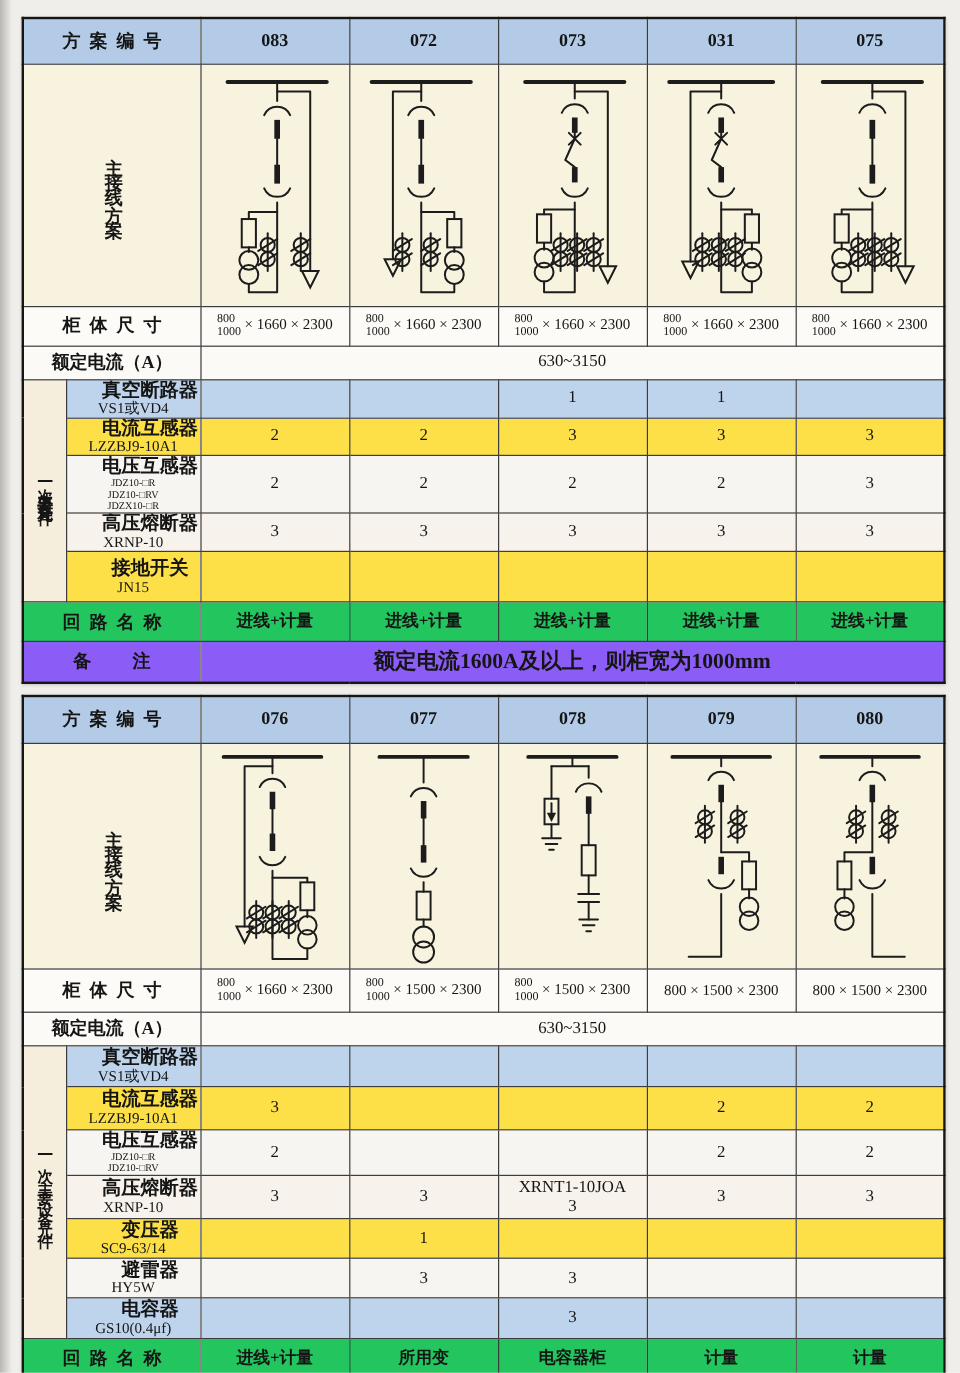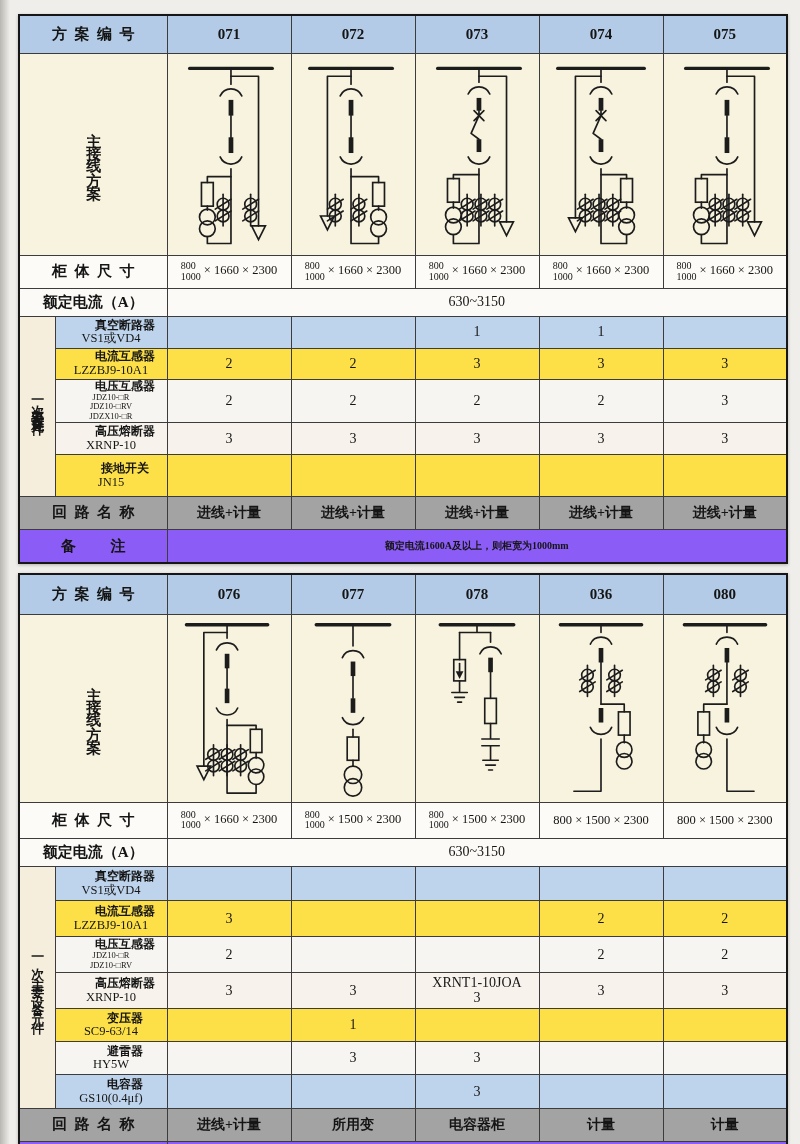--- a/index.html
+++ b/index.html
@@ -25,39 +25,39 @@
   .gap{height:9px;}
   
   .hdr td{background:#b3cbe6;}
   .diagrow td{background:#f8f3de;}
   .cabrow td{background:#fcfbf7;}
   .currow td{background:#fbfaf6;}
   .r-blue td{background:#bed4ec;}
   .r-cream td{background:#fde047;}
   .r-white td{background:#f6f5f1;}
   .r-white2 td{background:#f7f3ec;}
-  .circ td{background:#a3a3a3;}
+  .circ td{background:#22c55e;}
   .note td{background:#8b5cf6;}
   td.grp{background:#f6eedd !important;}
   
   .lbl{font-size:15px;font-weight:700;text-align:center;}
   .ls05{letter-spacing:.5em;padding-left:.5em;}
   .note-lbl{letter-spacing:2.3em;padding-left:2.3em;}
   .hdr .schm{font-size:15px;font-weight:700;}
   .vlab{writing-mode:vertical-lr;text-orientation:upright;display:inline-block;font-weight:700;}
   .vlab-wiring{font-size:15px;letter-spacing:13px;}
   .vlab-grp{font-size:13px;letter-spacing:3px;}
   .t2 .vlab-grp{letter-spacing:9px;}
-  .ename .nm{display:block;font-size:12px;font-weight:700;line-height:1.1;margin-left:28px;}
+  .ename .nm{display:block;font-size:16px;font-weight:700;line-height:1.1;margin-left:28px;}
   .ename .mdl{display:block;font-size:12.5px;line-height:1.05;}
   .ename .mdl-sm{display:block;font-size:8.5px;line-height:1.15;}
   .val{font-size:14px;white-space:pre-line;line-height:1.1;}
   .cval{font-size:14px;font-weight:700;margin-left:44px;}
   .curval{font-size:14px;}
-  .ntext{font-size:10px;font-weight:700;}
+  .ntext{font-size:18px;font-weight:700;}
   .dim{font-size:12.5px;}
   .frac{display:inline-block;vertical-align:middle;font-size:10px;line-height:1.05;text-align:left;margin-right:3px;}
   .frac i{display:block;font-style:normal;}
   .rest{font-size:12.5px;}
   .plain{font-size:12.5px;}
   
   tr.h40{height:40px}tr.h38{height:38px}tr.h36{height:36px}tr.h34{height:34px}
   tr.h33{height:33px}tr.h32{height:32px}tr.h31{height:31px}tr.h30{height:42px}
   tr.h28{height:28px}tr.h202{height:202px}tr.h188{height:188px}
   
@@ -78,24 +78,24 @@
         <col style="width:112px">
         <col style="width:124px">
         <col style="width:124px">
         <col style="width:124px">
         <col style="width:124px">
         <col style="width:124px">
       </colgroup>
 <tbody>
 <tr class="hdr h38">
   <td colspan="2"><span class="lbl ls05">方案编号</span></td>
-  <td class="schm">071</td>
+  <td class="schm">083</td>
   <td class="schm">072</td>
   <td class="schm">073</td>
-  <td class="schm">074</td>
+  <td class="schm">031</td>
   <td class="schm">075</td>
 </tr>
 <tr class="diagrow h202">
   <td colspan="2"><span class="vlab vlab-wiring">主接线方案</span></td>
   <td class="diag">
     <svg width="122" height="194" viewBox="0 0 124 190">
       <path class="bus" d="M22 8 H106"></path>
               <path d="M64 8 V24"></path>
               <path d="M64 16 H92 M92 16 V168"></path>
       <path d="M85 168 L99 168 L92 182 Z"></path>
@@ -337,21 +337,21 @@
         <col style="width:124px">
         <col style="width:124px">
         <col style="width:124px">
       </colgroup>
 <tbody>
 <tr class="hdr h40">
   <td colspan="2"><span class="lbl ls05">方案编号</span></td>
   <td class="schm">076</td>
   <td class="schm">077</td>
   <td class="schm">078</td>
-  <td class="schm">036</td>
+  <td class="schm">079</td>
   <td class="schm">080</td>
 </tr>
 <tr class="diagrow h188">
   <td colspan="2"><span class="vlab vlab-wiring">主接线方案</span></td>
   <td class="diag">
     <svg width="122" height="182" viewBox="0 0 124 188">
       <path class="bus" d="M18 8 H102"></path>
               <path d="M60 8 V22"></path>
               <path d="M60 16 H36 M36 16 V154"></path>
       <path d="M29 154 L43 154 L36 168 Z"></path>

